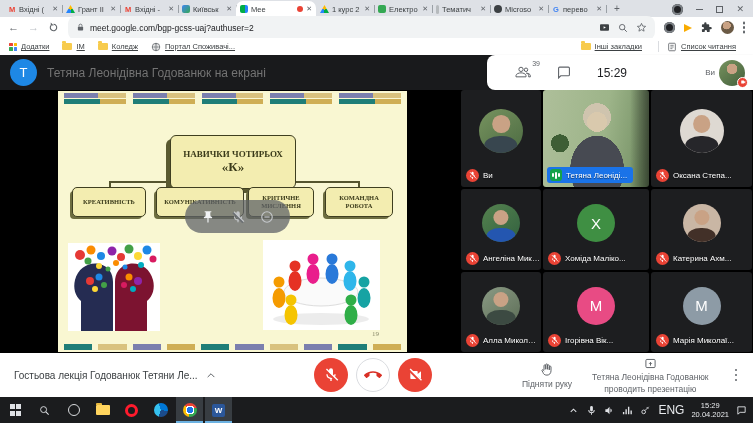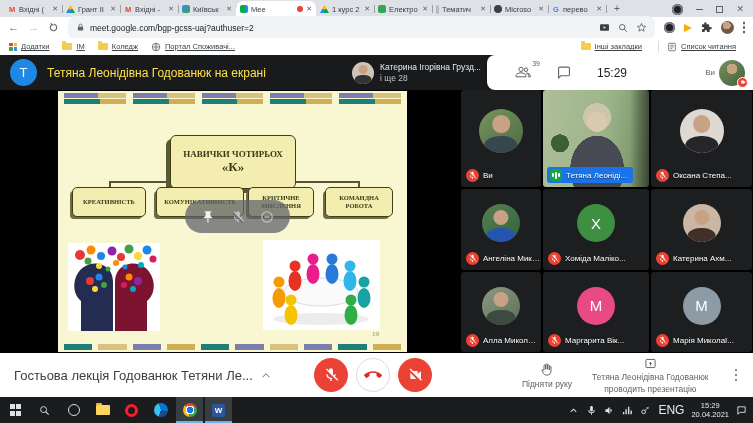--- a/index.html
+++ b/index.html
@@ -47,21 +47,21 @@
   .g1{background:#ea4335}.g2{background:#fbbc04}.g3{background:#34a853}.g4{background:#4285f4}
   .folder { position:relative; width:10px; height:7px; background:#f7cb4d; border-radius:1px; }
   .folder::before { content:""; position:absolute; top:-2px; left:0; width:4px; height:2px; background:#f7cb4d; border-radius:1px 1px 0 0; }
   .bm-right { margin-left:auto; display:flex; align-items:center; gap:8px; }
   .vsep { width:1px; height:11px; background:#dadce0; }
 
   
   .meet-header { position:absolute; top:55px; left:0; width:753px; height:35px; background:#191a1c; }
   .presenter-chip { position:absolute; left:10px; top:4px; display:flex; align-items:center; gap:10px; }
   .init-circle { width:27px; height:27px; border-radius:50%; background:#1e88e5; color:#fff; font-size:13px; display:flex; align-items:center; justify-content:center; }
-  .banner-txt { font-size:12px; color:#fde047; }
+  .banner-txt { font-size:12px; color:#737373; }
   .pinned-block { position:absolute; right:272px; top:0; height:35px; display:flex; align-items:center; gap:6px; }
   .pin-av { width:22px; height:22px; border-radius:50%; position:relative; overflow:hidden; background:#cfc4b6; }
   .pin-names { line-height:11px; }
   .pin-n1 { font-size:8.5px; color:#e8eaed; }
   .pin-n2 { font-size:8.5px; color:#bdc1c6; }
   .hdr-white { position:absolute; right:0; top:0; width:266px; height:35px; background:#fff; border-radius:8px 0 0 8px; display:flex; align-items:center; padding:0 8px 0 28px; gap:26px; box-shadow:0 1px 2px rgba(0,0,0,.35); }
   .ppl-wrap { position:relative; }
   .ppl-count { position:absolute; top:-4px; right:-9px; font-size:7px; color:#5f6368; }
   .hdr-clock { font-size:12px; color:#202124; }
   .you-block { margin-left:auto; display:flex; align-items:center; gap:4px; }
@@ -122,21 +122,21 @@
       radial-gradient(circle 9px at 16% 55%, #3e5e35 99%, transparent 100%),
       linear-gradient(90deg, transparent 82%, rgba(15,15,15,.55) 100%),
       linear-gradient(100deg, #aebf9a 0%, #9db489 55%, #6d8a5e 100%); }
   .chip { position:absolute; left:4px; bottom:4px; display:flex; align-items:center; gap:4px; background:#1a73e8; border-radius:3px; padding:2px 6px 2px 3px; max-width:92%; }
   .audioind { width:12px; height:12px; border-radius:3px; background:#15a24a; flex:none; display:flex; align-items:center; justify-content:center; gap:1px; }
   .audioind i { width:2px; background:#fff; border-radius:1px; }
   .audioind i:nth-child(1){height:4px} .audioind i:nth-child(2){height:7px} .audioind i:nth-child(3){height:4px}
 
   
   .meet-bottom { position:absolute; top:353px; left:0; width:753px; height:44px; background:#fff; }
-  .mname { position:absolute; left:14px; top:0; height:44px; display:flex; align-items:center; gap:8px; font-size:13px; color:#3c4043; }
+  .mname { position:absolute; left:14px; top:0; height:44px; display:flex; align-items:center; gap:8px; font-size:10px; color:#3c4043; }
   .controls { position:absolute; left:314px; top:5px; display:flex; gap:8px; }
   .cbtn { width:34px; height:34px; border-radius:50%; display:flex; align-items:center; justify-content:center; }
   .cbtn.red { background:#ea4335; }
   .cbtn.white { background:#fff; border:1px solid #dadce0; }
   .right-cluster { position:absolute; right:10px; top:0; height:44px; display:flex; align-items:center; gap:20px; }
   .stackbtn { display:flex; flex-direction:column; align-items:center; gap:2px; color:#5f6368; }
   .stackbtn .cap { font-size:8.5px; line-height:10px; text-align:center; }
   .kebab2 { width:2.5px; height:2.5px; border-radius:50%; background:#5f6368; box-shadow:0 -5px 0 #5f6368, 0 5px 0 #5f6368; margin:0 6px; }
 
   
@@ -300,27 +300,20 @@
           </svg>
           <span>Список читання</span>
         </div>
     </div>
   </div>
 
   <div class="meet-header">
     <div class="presenter-chip">
       <div class="init-circle">Т</div>
       <div class="banner-txt">Тетяна Леонідівна Годованюк на екрані</div>
-    </div>
-    <div class="pinned-block">
-      <div class="pin-av photo"></div>
-      <div class="pin-names">
-        <div class="pin-n1">Катерина Ігорівна Грузд...</div>
-        <div class="pin-n2">і ще 28</div>
-      </div>
     </div>
     <div class="hdr-white">
       <div class="ppl-wrap">
         <svg width="16" height="13" viewBox="0 0 24 18">
             <path d="M9 9a3.2 3.2 0 1 0 0-6.4A3.2 3.2 0 0 0 9 9zm7.5 0a2.6 2.6 0 1 0 0-5.2 2.6 2.6 0 0 0 0 5.2zM9 11c-2.8 0-7.5 1.4-7.5 4.1V17h15v-1.9C16.5 12.4 11.8 11 9 11zm8 .4c1.9.6 3.5 1.7 3.5 3.7V17H23v-1.9c0-2.1-2.9-3.3-6-3.7z" fill="none" stroke="#5f6368" stroke-width="1.5"></path>
           </svg>
         <span class="ppl-count">39</span>
       </div>
       <svg width="14" height="13" viewBox="0 0 24 24">
           <path d="M20 2H4a2 2 0 0 0-2 2v18l4-4h14a2 2 0 0 0 2-2V4a2 2 0 0 0-2-2z" fill="none" stroke="#5f6368" stroke-width="2"></path>
@@ -620,21 +613,21 @@
         </div>
       <div class="prow">
           <span class="micbadge">
             <svg width="9" height="9" viewBox="0 0 24 24">
               <path fill="#fff" d="M12 14a3 3 0 0 0 3-3V5a3 3 0 0 0-6 0v6a3 3 0 0 0 3 3z"></path>
               <path fill="#fff" d="M17 11a5 5 0 0 1-10 0H5a7 7 0 0 0 6 6.92V21h2v-3.08A7 7 0 0 0 19 11h-2z"></path>
               <line x1="3.5" y1="4.5" x2="20.5" y2="21.5" stroke="#ea4335" stroke-width="3.4"></line>
               <line x1="5.2" y1="3" x2="22.2" y2="20" stroke="#fff" stroke-width="2"></line>
             </svg>
           </span>
-          <span class="pname">Маргарита Вік...</span>
+          <span class="pname">Ігорівна Вік...</span>
         </div>
     </div>
 
     <div class="tile r-3 c-3">
       <div class="avatar s38 initial-av av-m2">
           <span>M</span>
         </div>
       <div class="prow">
           <span class="micbadge">
             <svg width="9" height="9" viewBox="0 0 24 24">

